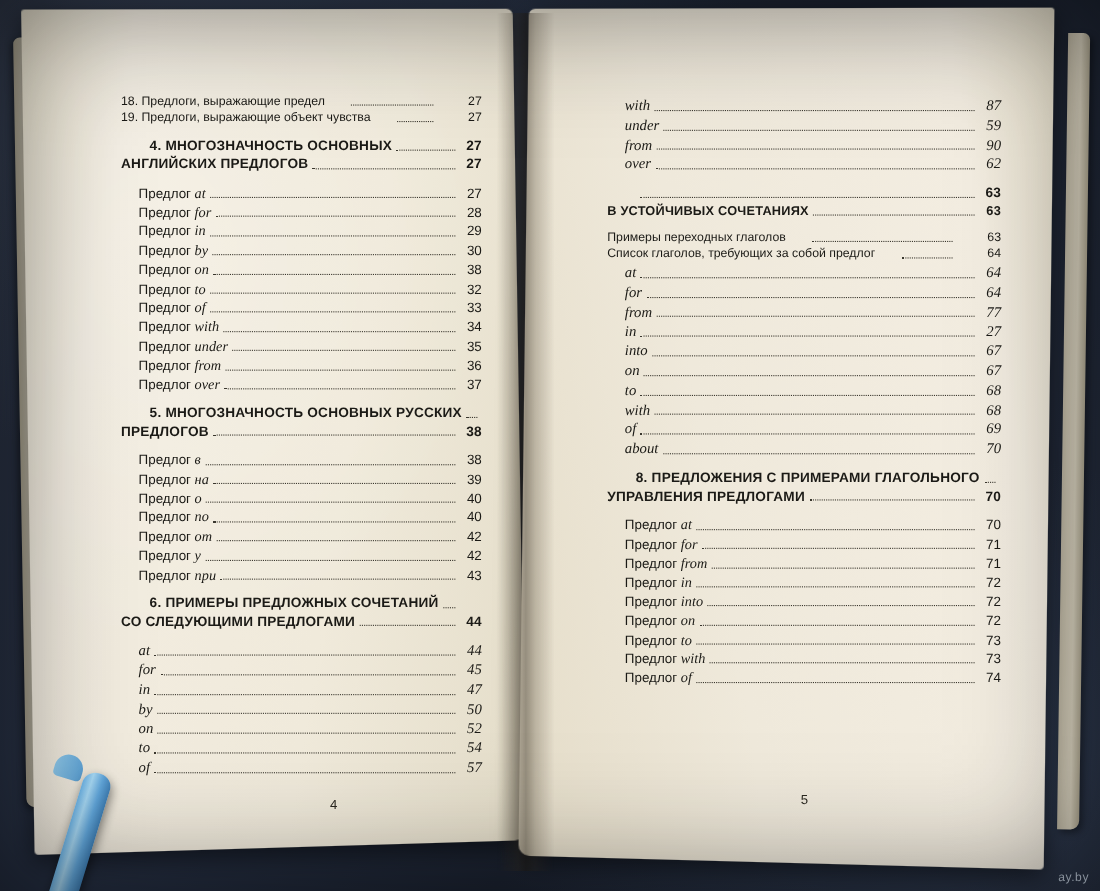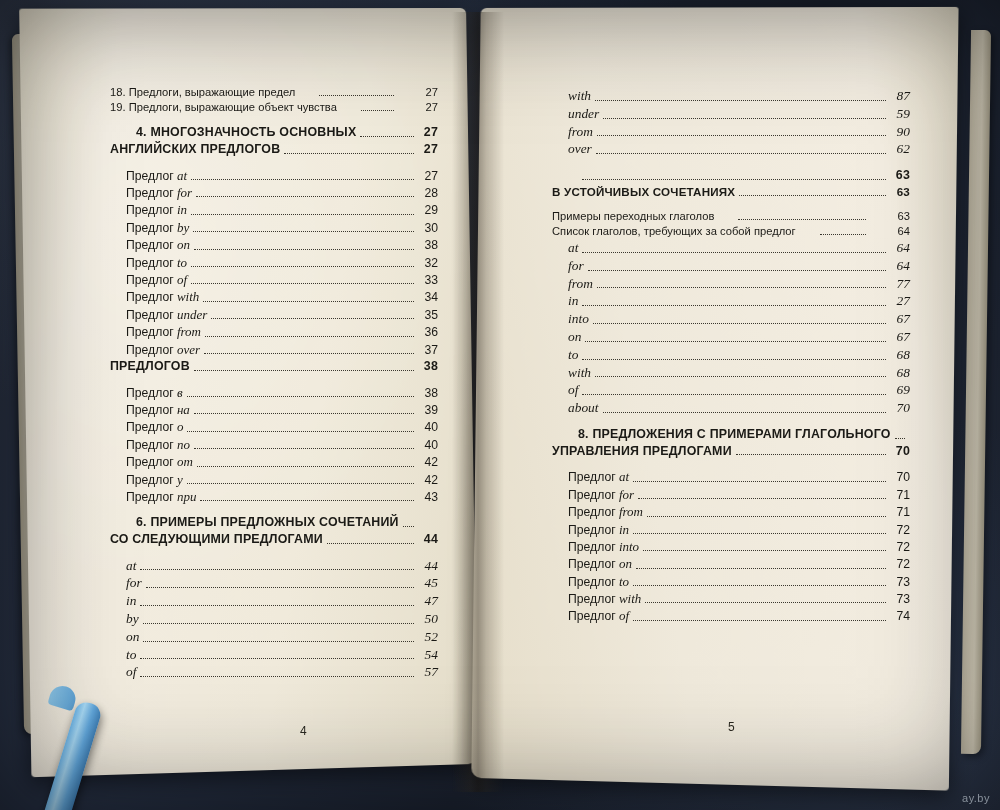--- a/index.html
+++ b/index.html
@@ -306,20 +306,25 @@
         <div class="row t-item indent-2">
           <span class="label">Предлог<span class="ital"> from</span></span>
           <span class="dots"></span>
           <span class="pg">36</span>
         </div>
         <div class="row t-item indent-2">
           <span class="label">Предлог<span class="ital"> over</span></span>
           <span class="dots"></span>
           <span class="pg">37</span>
         </div>
+        <div class="row t-head indent-0 block-gap">
+          <span class="label">5. МНОГОЗНАЧНОСТЬ ОСНОВНЫХ РУССКИХ</span>
+          <span class="dots"></span>
+          <span class="pg"></span>
+        </div>
         <div class="row t-head indent-1">
           <span class="label">ПРЕДЛОГОВ</span>
           <span class="dots"></span>
           <span class="pg">38</span>
         </div>
         <div class="row t-item indent-2 block-gap">
           <span class="label">Предлог<span class="ital"> в</span></span>
           <span class="dots"></span>
           <span class="pg">38</span>
         </div>

